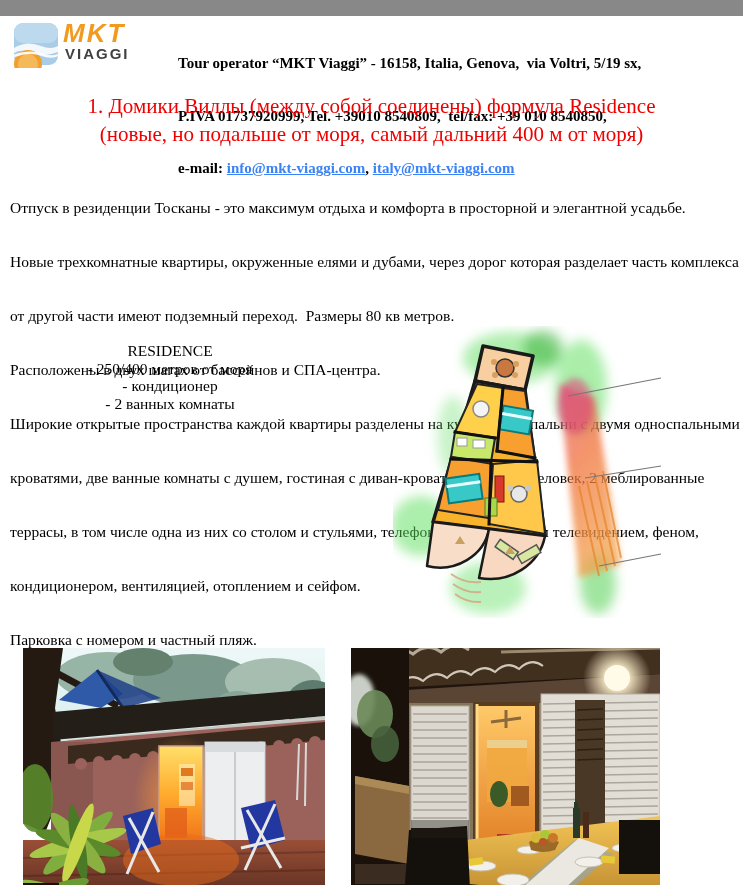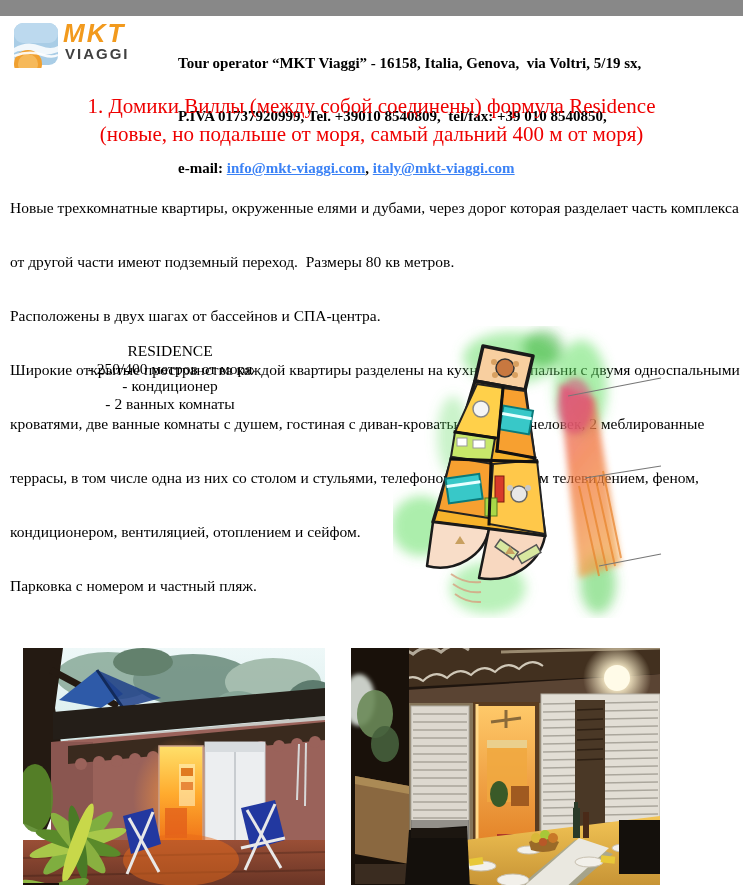--- a/index.html
+++ b/index.html
@@ -67,20 +67,21 @@
     <div>P.IVA 01737920999, Tel. +39010 8540809,  tel/fax: +39 010 8540850,</div>
     <div><span>e-mail: </span><a href="#">info@mkt-viaggi.com</a><span>, </span><a href="#">italy@mkt-viaggi.com</a></div>
   </div>
 
   <div class="heading">
     <div>1. Домики Виллы (между собой соединены) формула Residence</div>
     <div>(новые, но подальше от моря, самый дальний 400 м от моря)</div>
   </div>
 
   <div class="bodytext">
+    <div>Отпуск в резиденции Тосканы - это максимум отдыха и комфорта в просторной и элегантной усадьбе.</div>
     <div>Новые трехкомнатные квартиры, окруженные елями и дубами, через дорог которая разделает часть комплекса</div>
     <div>от другой части имеют подземный переход.  Размеры 80 кв метров.</div>
     <div>Расположены в двух шагах от бассейнов и СПА-центра.</div>
     <div>Широкие открытые пространства каждой квартиры разделены на кухню, две спальни с двумя односпальными</div>
     <div>кроватями, две ванные комнаты с душем, гостиная с диван-кроватью для двух человек, 2 меблированные</div>
     <div>террасы, в том числе одна из них со столом и стульями, телефоном, спутниковым телевидением, феном,</div>
     <div>кондиционером, вентиляцией, отоплением и сейфом.</div>
     <div>Парковка с номером и частный пляж.</div>
   </div>
 

